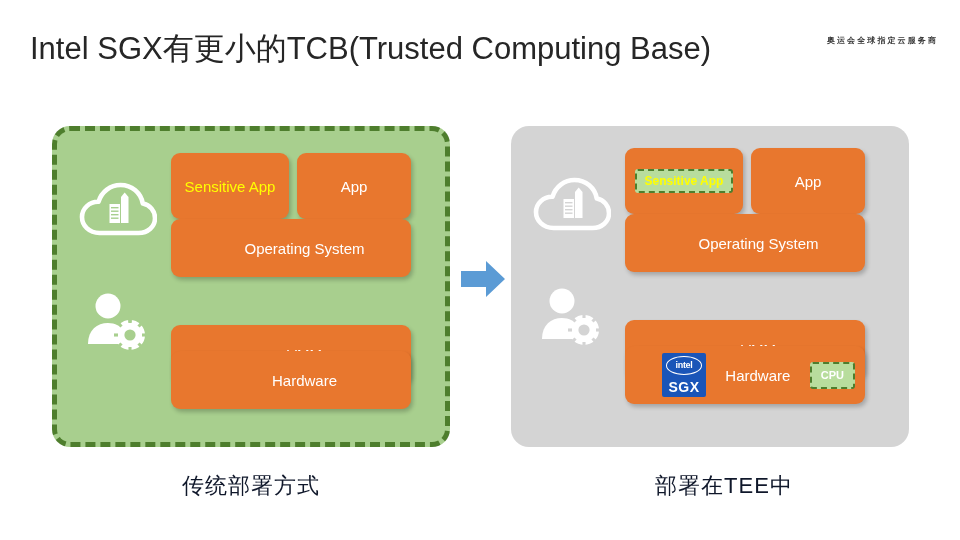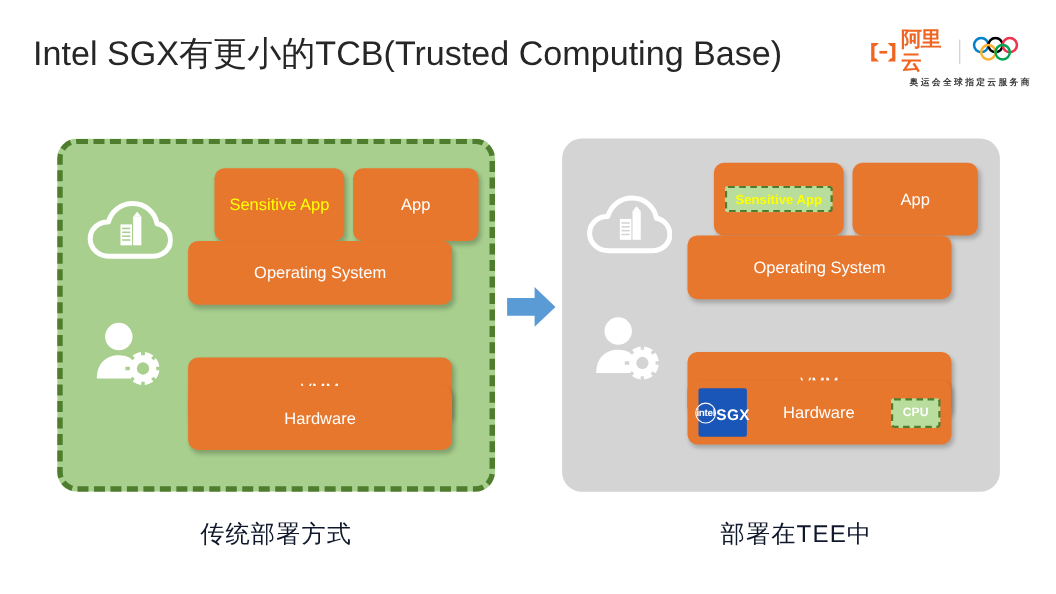--- a/index.html
+++ b/index.html
@@ -114,28 +114,28 @@
     color: #ffffff;
     font-size: 15px;
     display: flex;
     align-items: center;
     justify-content: center;
     box-sizing: border-box;
   }
   .box.sensitive-plain { color: #ffff00; }
 
   
-  .row-apps      { top: 22px;  height: 66px; margin-left: 24px; }
+  .row-apps      { top: 22px;  height: 66px; }
   .row-os        { top: 88px;  height: 58px; }
   .row-vmm       { top: 154px; height: 58px; margin-top: 40px; }
   .row-hw        { top: 220px; height: 58px; }
 
   .col-left   { left: 114px; width: 118px; }
   .col-right  { left: 240px; width: 114px; text-align: right; }
-  .col-full   { left: 114px; width: 240px; }
+  .col-full   { left: 114px; width: 240px; padding-left: 27px; }
 
   
   .enclave {
     background: #b8dd9d;
     border: 2px dashed #4e7e2d;
     border-radius: 3px;
     color: #ffff00;
     font-size: 12px;
     font-weight: 600;
     padding: 4px 8px;
@@ -155,21 +155,21 @@
     padding: 0 10px;
     box-sizing: border-box;
     position: relative;
   }
   .intel-logo {
     width: 44px;
     height: 44px;
     background: #1a55b8;
     border-radius: 2px;
     display: flex;
-    flex-direction: row;
+    flex-direction: column;
     align-items: center;
     justify-content: center;
     flex: 0 0 auto;
   }
   .intel-oval {
     width: 34px;
     height: 17px;
     border: 1.6px solid #ffffff;
     border-radius: 50%;
     display: flex;
@@ -226,42 +226,20 @@
   }
   #caption-left  { left: 52px;  width: 398px; }
   #caption-right { left: 525px; width: 398px; }
 </style>
 </head>
 <body>
 
 <div id="slide-title">Intel SGX有更小的TCB(Trusted Computing Base)</div>
 
 <div id="brand-logo">
-  <div id="brand-row">
-    <span class="ali-mark">
-      <svg width="26" height="21" viewBox="0 0 26 21">
-        <path d="M2 2 L9 2 L6.2 5 L5 5 L5 16 L6.2 16 L9 19 L2 19 Z" fill="#f06521"></path>
-        <path d="M24 2 L17 2 L19.8 5 L21 5 L21 16 L19.8 16 L17 19 L24 19 Z" fill="#f06521"></path>
-        <rect x="9.5" y="9.3" width="7" height="2.4" fill="#f06521"></rect>
-      </svg>
-    </span>
-    <span id="ali-name">阿里云</span>
-    <span id="brand-divider"></span>
-    <span id="olympic-rings">
-      <svg width="56" height="24" viewBox="0 0 56 24">
-        <g fill="none" stroke-width="2.3">
-          <circle cx="10" cy="8" r="6.5" stroke="#0081c8"></circle>
-          <circle cx="23" cy="8" r="6.5" stroke="#000000"></circle>
-          <circle cx="36" cy="8" r="6.5" stroke="#ee334e"></circle>
-          <circle cx="16.5" cy="14.5" r="6.5" stroke="#fcb131"></circle>
-          <circle cx="29.5" cy="14.5" r="6.5" stroke="#00a651"></circle>
-        </g>
-      </svg>
-    </span>
-  </div>
   <div id="brand-tagline">奥运会全球指定云服务商</div>
 </div>
 
 <div class="panel" id="panel-traditional">
 
   <span class="side-icon icon-cloud">
     <svg width="78" height="62" viewBox="0 0 78 62">
       <path d="M20.5 54 C10 54 3 46.5 3 38 C3 29.5 10.5 22.5 19.5 22.8 C22.5 12.5 31.5 6 41.5 6 C53 6 62 14 63.8 24.5 C71 25.8 76 32 76 39.2 C76 47.5 69 54 59.5 54 Z" fill="none" stroke="#ffffff" stroke-width="4.6" stroke-linejoin="round"></path>
       <g fill="#ffffff">
         <rect x="42" y="18" width="7.5" height="26"></rect>

